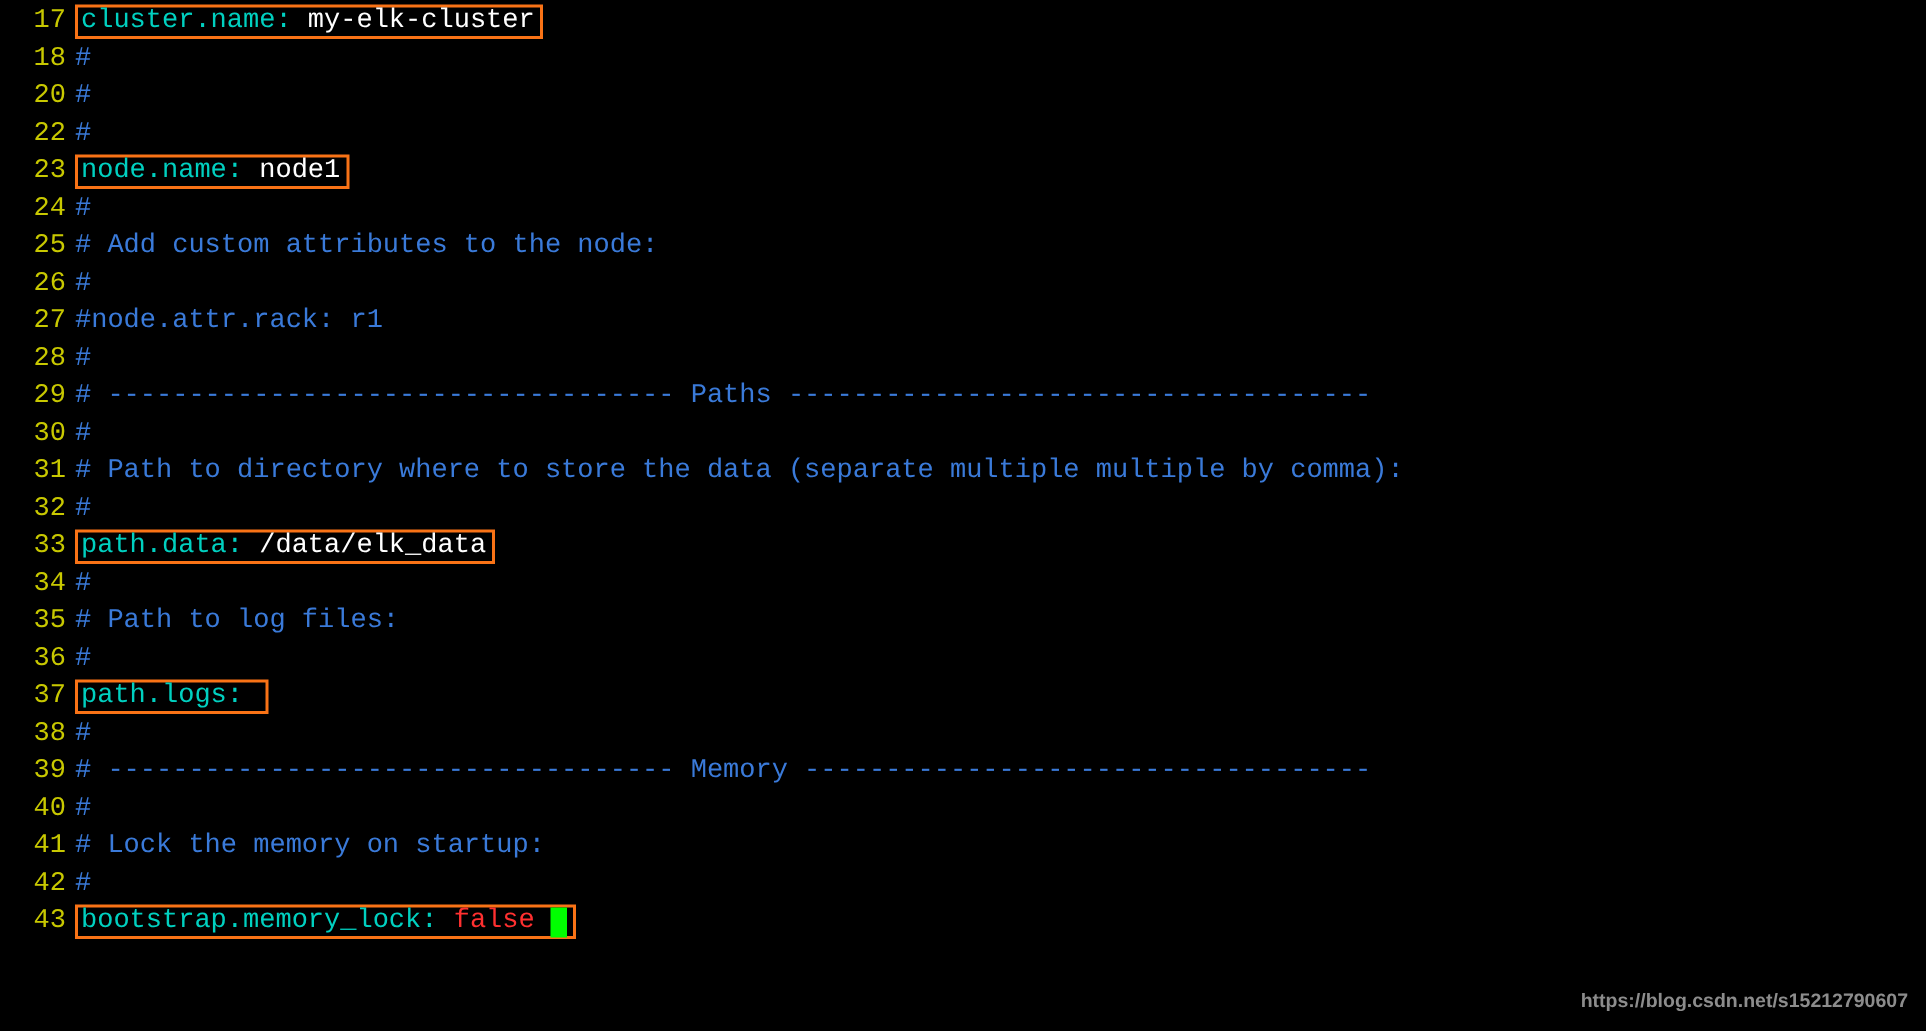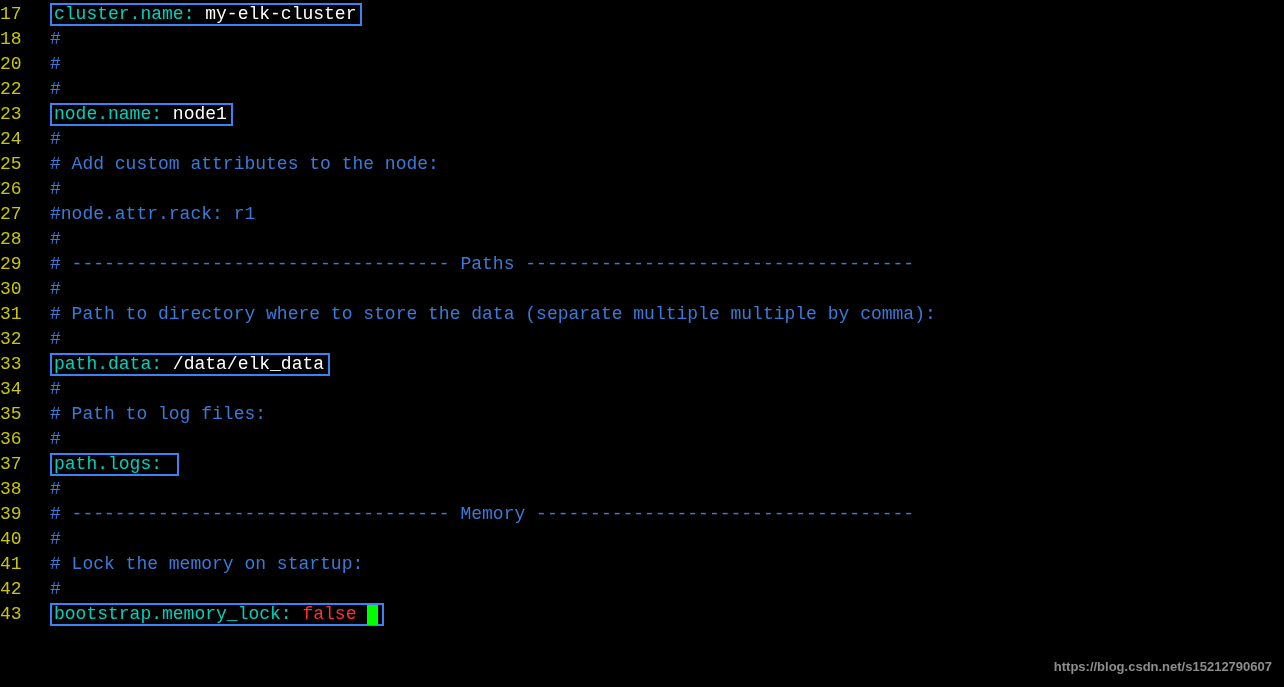--- a/index.html
+++ b/index.html
@@ -19,35 +19,36 @@
     padding-top: 2px;
   }
   .line {
     display: flex;
     align-items: center;
     height: 25px;
     white-space: pre;
   }
   .lineno {
     width: 44px;
+    text-align: right;
     color: #c8c800;
     padding-right: 6px;
     flex-shrink: 0;
   }
   .content {
     display: flex;
     align-items: center;
     height: 25px;
   }
   .comment { color: #3a7ad9; }
   .key { color: #00d0c0; }
   .value { color: #ffffff; }
   .red { color: #ff3030; }
   .boxed {
-    border: 2px solid #3b82f6;
+    border: 2px solid #f97316;
     padding: 0 4px 0 2px;
     height: 23px;
     display: inline-flex;
     align-items: center;
     box-sizing: border-box;
   }
   .cursor {
     display: inline-block;
     width: 11px;
     height: 20px;

